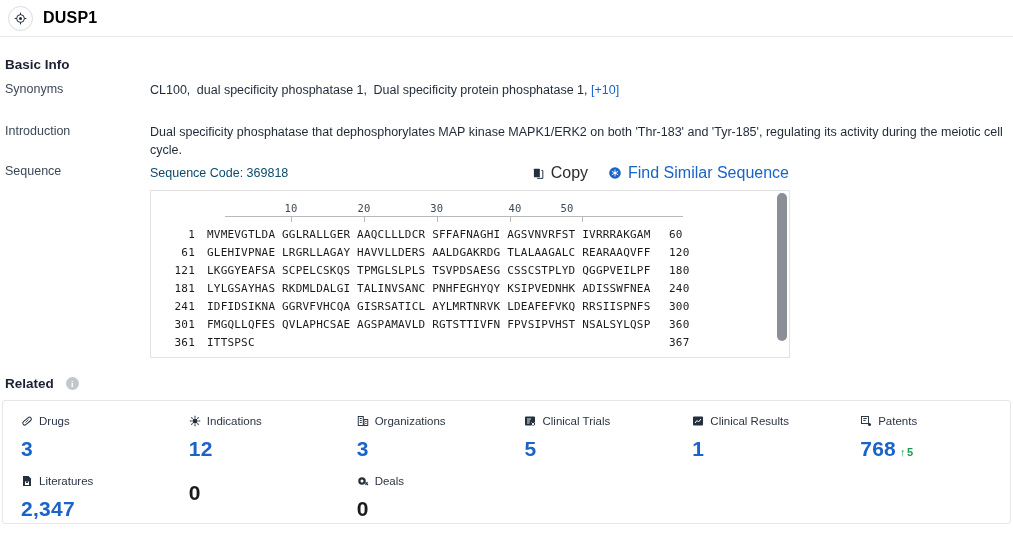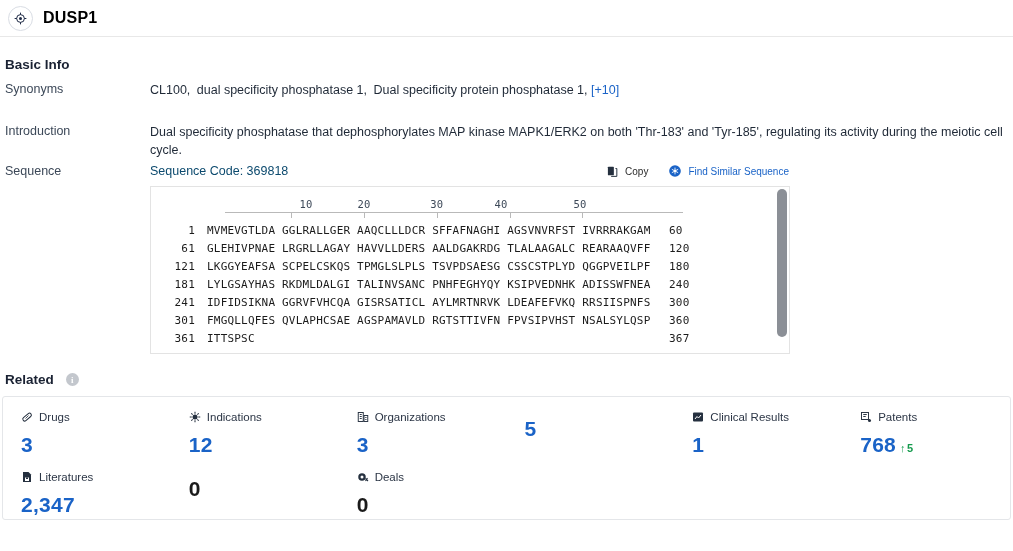--- a/index.html
+++ b/index.html
@@ -80,21 +80,21 @@
   .seq-code { font-size: 12.5px; color: #0c4a6e; }
   .seq-actions {
     margin-left: auto;
     display: flex;
     align-items: center;
     gap: 20px;
     padding-right: 224px;
   }
   .seq-action {
     display: flex; align-items: center; gap: 6px;
-    font-size: 10px; color: #2b2b2b; cursor: pointer;
+    font-size: 16px; color: #2b2b2b; cursor: pointer;
   }
   .seq-action.blue { color: #1a63c7; }
 
   .seq-box {
     margin: 8px 0 0 150px;
     width: 640px;
     height: 168px;
     border: 1px solid #e3e3e3;
     background: #fff;
     position: relative;
@@ -284,29 +284,29 @@
     </div>
 
   </div>
 
   <div class="seq-box">
     <div class="seq-inner">
       <div class="ruler">
         <div class="ruler-line"></div>
         <div id="ruler-marks">
             <div class="ruler-tick" style="left: 66.2px;"></div>
-            <div class="ruler-num" style="left: 81px;">10</div>
+            <div class="ruler-num" style="left: 66px;">10</div>
             <div class="ruler-tick" style="left: 139.02px;"></div>
             <div class="ruler-num" style="left: 139.02px; text-align: center;">20</div>
             <div class="ruler-tick" style="left: 211.84px;"></div>
             <div class="ruler-num" style="left: 211.84px;">30</div>
             <div class="ruler-tick" style="left: 284.66px;"></div>
-            <div class="ruler-num" style="left: 276px;">40</div>
+            <div class="ruler-num" style="left: 290px;">40</div>
             <div class="ruler-tick" style="left: 357.48px;"></div>
-            <div class="ruler-num" style="left: 355px;">50</div>
+            <div class="ruler-num" style="left: 342px;">50</div>
           </div>
       </div>
       <div id="seq-lines">
           <div class="seq-line"><span class="seq-start">1</span><span class="seq-chunks">MVMEVGTLDA GGLRALLGER AAQCLLLDCR SFFAFNAGHI AGSVNVRFST IVRRRAKGAM</span><span class="seq-end">60</span></div>
           <div class="seq-line"><span class="seq-start">61</span><span class="seq-chunks">GLEHIVPNAE LRGRLLAGAY HAVVLLDERS AALDGAKRDG TLALAAGALC REARAAQVFF</span><span class="seq-end">120</span></div>
           <div class="seq-line"><span class="seq-start">121</span><span class="seq-chunks">LKGGYEAFSA SCPELCSKQS TPMGLSLPLS TSVPDSAESG CSSCSTPLYD QGGPVEILPF</span><span class="seq-end">180</span></div>
           <div class="seq-line"><span class="seq-start">181</span><span class="seq-chunks">LYLGSAYHAS RKDMLDALGI TALINVSANC PNHFEGHYQY KSIPVEDNHK ADISSWFNEA</span><span class="seq-end">240</span></div>
           <div class="seq-line"><span class="seq-start">241</span><span class="seq-chunks">IDFIDSIKNA GGRVFVHCQA GISRSATICL AYLMRTNRVK LDEAFEFVKQ RRSIISPNFS</span><span class="seq-end">300</span></div>
           <div class="seq-line"><span class="seq-start">301</span><span class="seq-chunks">FMGQLLQFES QVLAPHCSAE AGSPAMAVLD RGTSTTIVFN FPVSIPVHST NSALSYLQSP</span><span class="seq-end">360</span></div>
           <div class="seq-line"><span class="seq-start">361</span><span class="seq-chunks">ITTSPSC</span><span class="seq-end">367</span></div>
@@ -363,20 +363,30 @@
                 <path d="M5.5 7h4M5.5 11h4M5.5 15h4M16.5 13h2.5M16.5 17h2.5"></path>
               </svg>
             </span>
             <span class="metric-label">Organizations</span>
           </div>
           <div class="metric-value">
             <span>3</span>
           </div>
         </div>
         <div class="metric">
+          <div class="metric-head">
+            <span>
+              <svg width="12" height="12" viewBox="0 0 24 24" fill="#25303f">
+                <rect x="2" y="3" width="20" height="18" rx="2"></rect>
+                <path d="M6 8h8M6 12h6M6 16h5" stroke="#fff" stroke-width="1.8"></path>
+                <path d="M15 15l6 6M21 15l-6 6" stroke="#fff" stroke-width="1.8"></path>
+              </svg>
+            </span>
+            <span class="metric-label">Clinical Trials</span>
+          </div>
           <div class="metric-value">
             <span>5</span>
           </div>
         </div>
         <div class="metric">
           <div class="metric-head">
             <span>
               <svg width="12" height="12" viewBox="0 0 24 24" fill="#25303f">
                 <rect x="2" y="3" width="20" height="18" rx="2"></rect>
                 <path d="M6 16l4-5 3 3 5-6" stroke="#fff" stroke-width="2" fill="none"></path>

